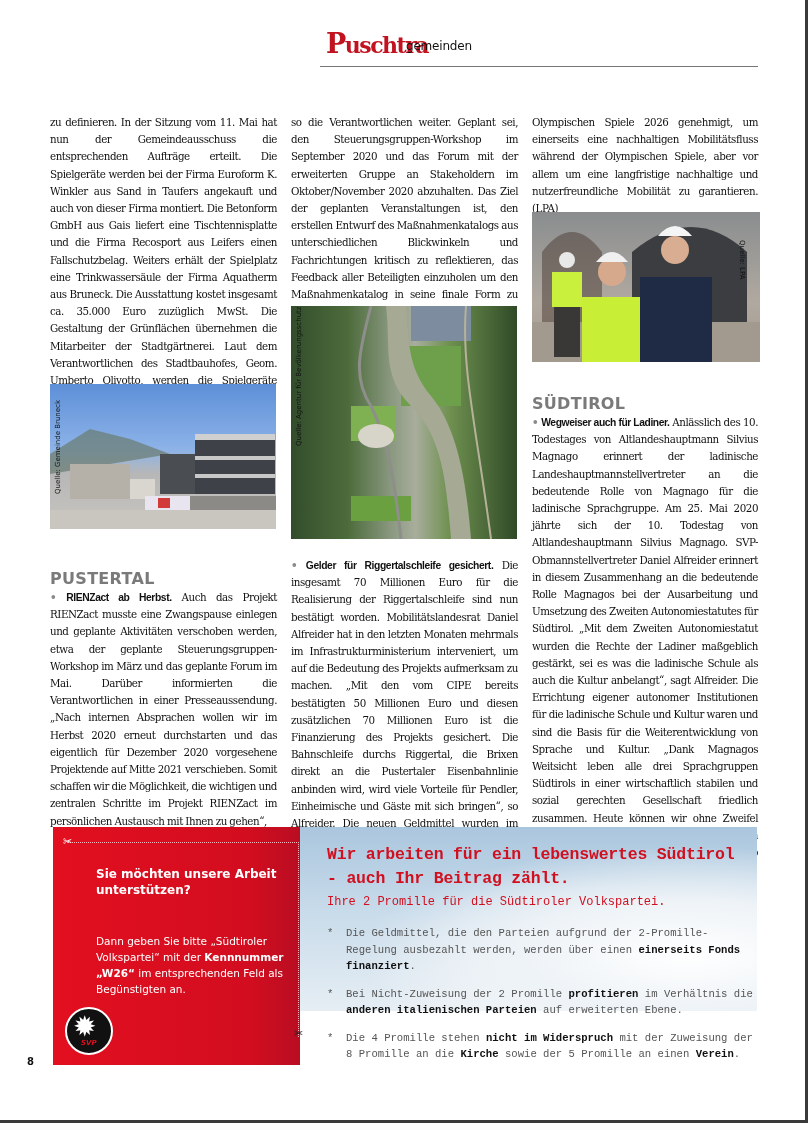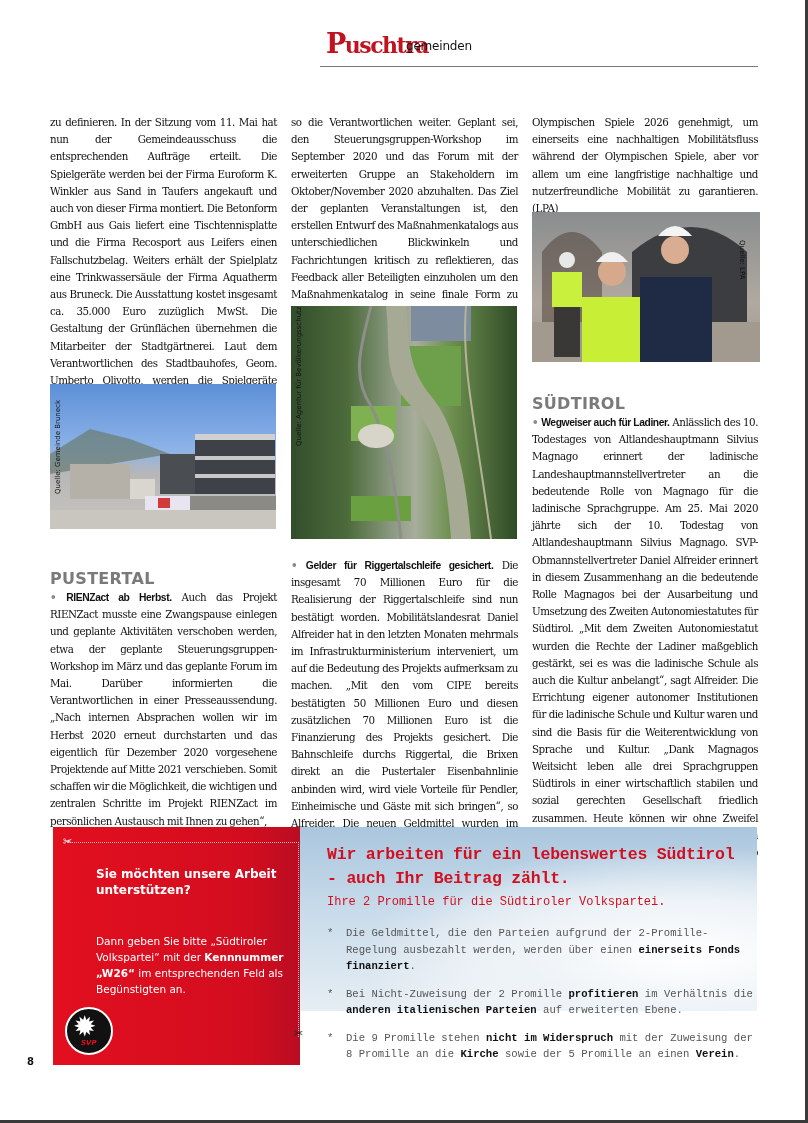--- a/index.html
+++ b/index.html
@@ -164,18 +164,18 @@
       <span class="svp-text">SVP</span>
     </div>
   </div>
   <span class="scissor-v" style="left:241px; top:200px;">✂</span>
   <div class="ad-right">
     <div class="ad-h">Wir arbeiten für ein lebenswertes Südtirol - auch Ihr Beitrag zählt.</div>
     <div class="ad-sub">Ihre 2 Promille für die Südtiroler Volkspartei.</div>
     <div class="ad-list">
       <div class="item"><span class="star">*</span><span>Die Geldmittel, die den Parteien aufgrund der 2-Promille-Regelung ausbezahlt werden, werden über einen </span><b>einerseits Fonds finanziert</b><span>.</span></div>
       <div class="item"><span class="star">*</span><span>Bei Nicht-Zuweisung der 2 Promille </span><b>profitieren</b><span> im Verhältnis die </span><b>anderen italienischen Parteien</b><span> auf erweiterten Ebene.</span></div>
-      <div class="item"><span class="star">*</span><span>Die 9 Promille stehen </span><b>nicht im Widerspruch</b><span> mit der Zuweisung der 8 Promille an die </span><b>Kirche</b><span> sowie der 5 Promille an einen </span><b>Verein</b><span>.</span></div>
+      <div class="item"><span class="star">*</span><span>Die 4 Promille stehen </span><b>nicht im Widerspruch</b><span> mit der Zuweisung der 8 Promille an die </span><b>Kirche</b><span> sowie der 5 Promille an einen </span><b>Verein</b><span>.</span></div>
     </div>
   </div>
 </div>
 
 <div class="page-num">8</div>
 
 </body></html>

